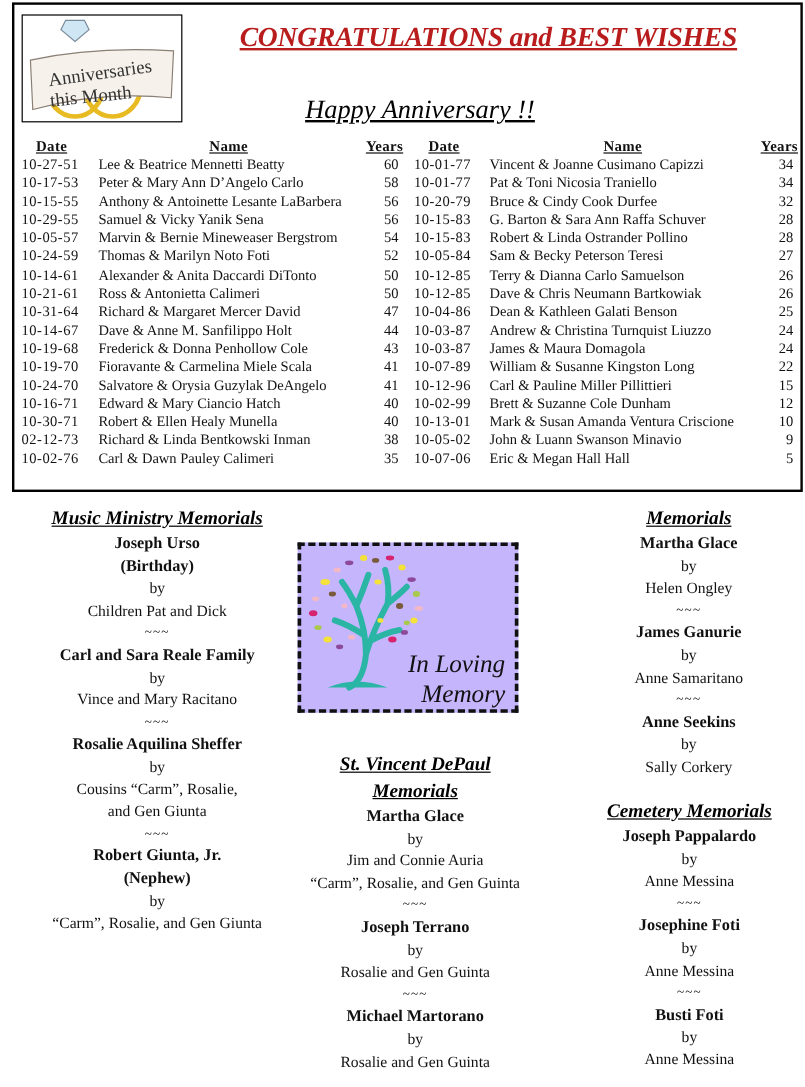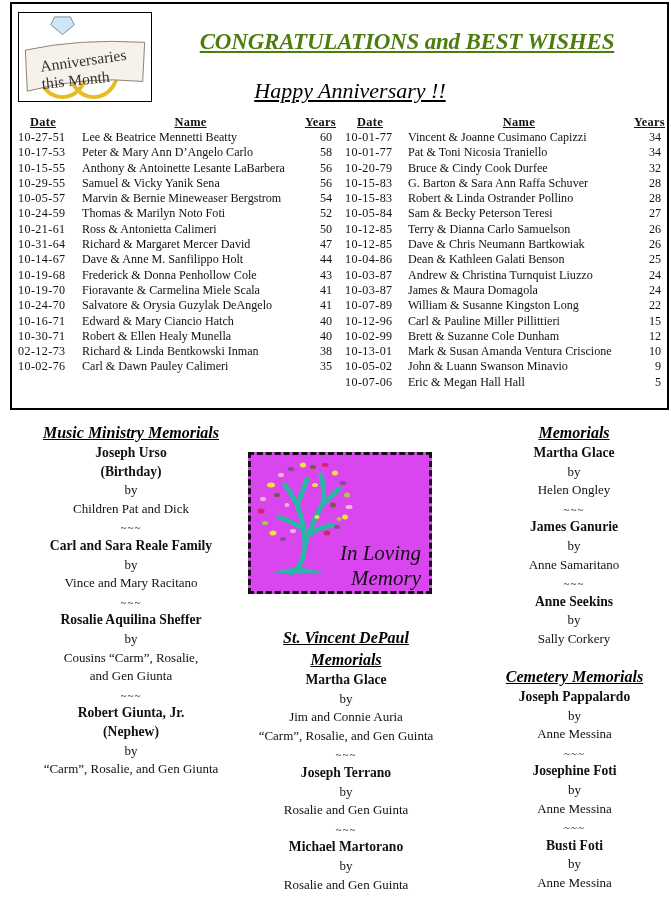--- a/index.html
+++ b/index.html
@@ -10,24 +10,24 @@
     position: absolute; left: 10px; top: 2px; width: 659px; height: 408px;
     border: 2px solid #000;
   }
   .logo {
     position: absolute; left: 18px; top: 12px; width: 134px; height: 90px;
     border: 1px solid #000; background: #fff; overflow: hidden;
   }
   .logo svg { width: 100%; height: 100%; display: block; }
 
   .main-title {
-    position: absolute; left: 162px; top: 29px; width: 490px;
+    position: absolute; left: 162px; top: 18px; width: 490px;
     font-size: 23px; font-style: italic; font-weight: bold;
     text-decoration: underline; text-align: center; letter-spacing: -0.2px;
-    color: #4d7c0f;
+    color: #b91c1c;
   }
   .sub-title {
     position: absolute; left: 180px; top: 78px; width: 340px; text-align: center;
     font-size: 22px; font-style: italic; text-decoration: underline; color: #000;
   }
 
   table.anniv { position: absolute; border-collapse: collapse; font-size: 12.1px; }
   table.anniv th {
     font-weight: bold; text-decoration: underline; font-size: 12.4px;
     height: 15px; padding: 0; letter-spacing: 0.3px;
@@ -55,21 +55,21 @@
   .m-from { }
   .sep { font-size: 11px; letter-spacing: 1px; }
 
   #col-music { left: 0px; top: 422px; width: 222px; }
   #col-stv { left: 238px; top: 627px; width: 176px; }
   #col-mem { left: 454px; top: 422px; width: 200px; }
   #col-cem { left: 452px; top: 666px; width: 205px; }
 
   .memory-box {
     position: absolute; left: 248px; top: 452px; width: 184px; height: 142px;
-    border: 3px dashed #111; background: #d946ef;
+    border: 3px dashed #111; background: #c4b5fd;
   }
   .memory-box svg { position: absolute; left: 0; top: 0; }
   .memory-text {
     position: absolute; right: 8px; top: 86px; width: 120px; text-align: right;
     font-style: italic; font-size: 21px; line-height: 25px; color: #111;
   }
 </style>
 </head>
 <body>
 
@@ -120,20 +120,25 @@
       </tr>
       <tr>
         <td class="date">10-05-57</td>
         <td class="name">Marvin &amp; Bernie Mineweaser Bergstrom</td>
         <td class="years">54</td>
       </tr>
       <tr>
         <td class="date">10-24-59</td>
         <td class="name">Thomas &amp; Marilyn Noto Foti</td>
         <td class="years">52</td>
+      </tr>
+      <tr>
+        <td class="date">10-14-61</td>
+        <td class="name">Alexander &amp; Anita Daccardi DiTonto</td>
+        <td class="years">50</td>
       </tr>
       <tr>
         <td class="date">10-21-61</td>
         <td class="name">Ross &amp; Antonietta Calimeri</td>
         <td class="years">50</td>
       </tr>
       <tr>
         <td class="date">10-31-64</td>
         <td class="name">Richard &amp; Margaret Mercer David</td>
         <td class="years">47</td>

